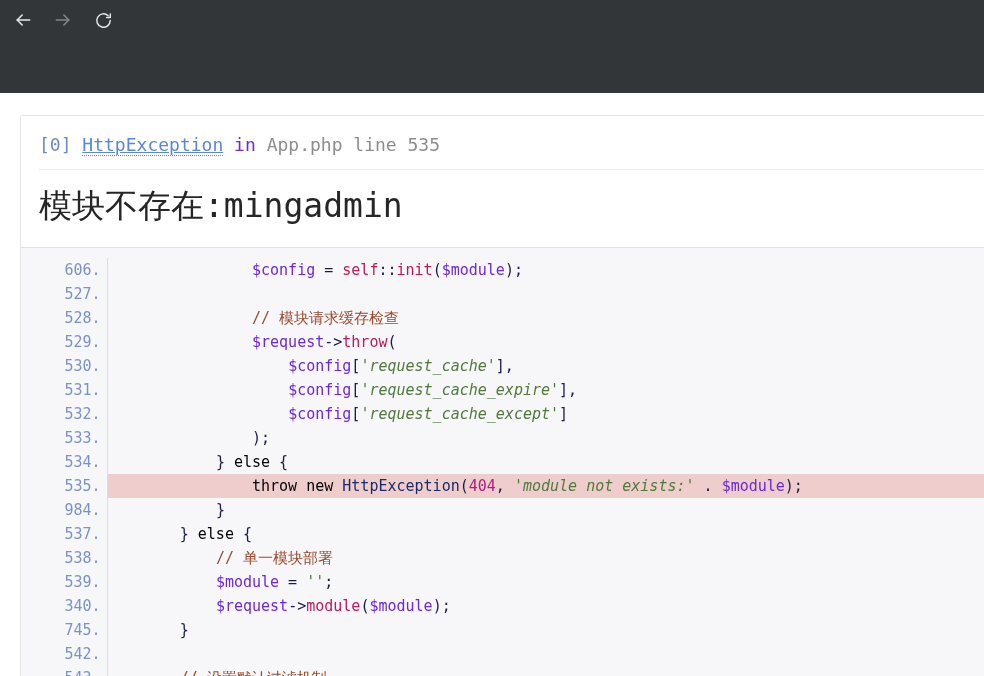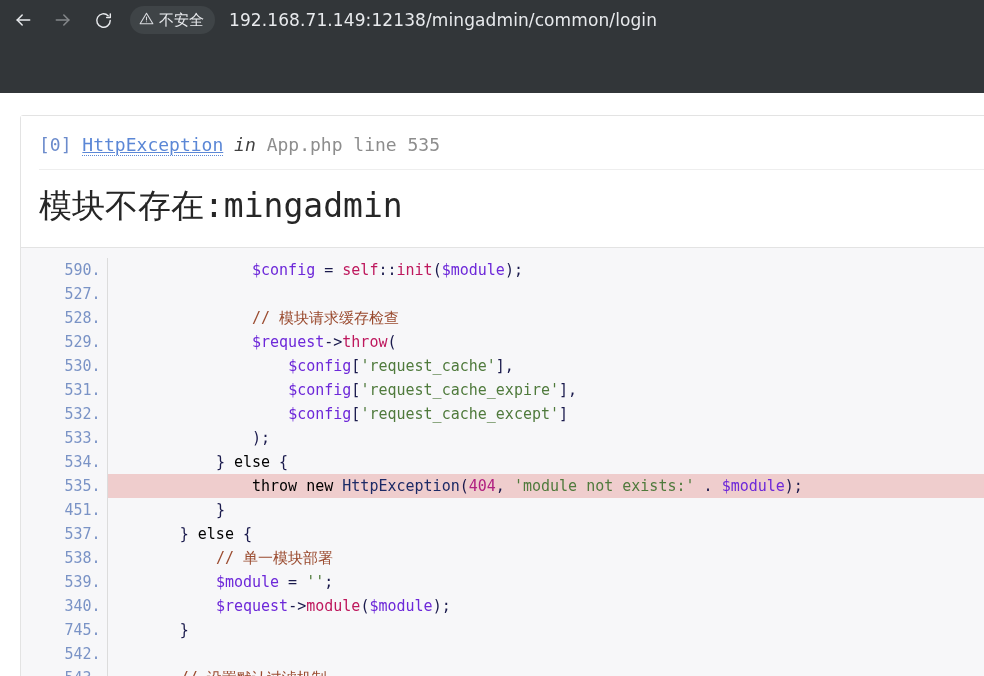--- a/index.html
+++ b/index.html
@@ -106,21 +106,21 @@
     margin-right: 18px;
     white-space: nowrap;
   }
   #exception-title-line .idx { color: #6b8bcc; }
   #exception-type {
     color: #5b87d6;
     text-decoration: underline;
     border-bottom: 1px dotted #5b87d6;
     cursor: pointer;
   }
-  #exception-title-line .in-word { color: #404040; font-style: italic; }
+  #exception-title-line .in-word { color: #6d28d9; }
   #exception-title-line .file-word { color: #8d8d8d; }
 
   #exception-message {
     font-family: "DejaVu Sans Mono", "Liberation Mono", monospace;
     font-size: 33px;
     color: #262626;
     padding: 14px 0 18px 0;
     white-space: nowrap;
     font-weight: 400;
   }
@@ -158,21 +158,21 @@
   tr.highlight td.codecell { background: #efcdcd; }
   tr.highlight td.lineno { background: transparent; }
 
   
   .t-var  { color: #6d28d9; }
   .t-op   { color: #1a1a4d; }
   .t-fn   { color: #be185d; }
   .t-kw   { color: #000000; }
   .t-cls  { color: #1c2a66; }
   .t-num  { color: #b02080; }
-  .t-str  { color: #4f7a3c; }
+  .t-str  { color: #4f7a3c; font-style: italic; }
   .t-cmt  { color: #9a4a2e; }
   .t-punc { color: #1a1a4d; }
 </style>
 </head>
 <body>
 
 <div id="browser-chrome">
   <div id="toolbar-row">
 
     <div class="nav-btn">
@@ -195,52 +195,39 @@
 
     <div class="nav-btn">
       <span>
         <svg width="19" height="19" viewBox="0 0 24 24" fill="none" stroke="#e8eaed" stroke-width="1.8" stroke-linecap="round" stroke-linejoin="round">
           <path d="M20.5 12a8.5 8.5 0 1 1-2.6-6.1"></path>
           <polyline points="20.6,3.6 20.6,8.2 16.0,8.2"></polyline>
         </svg>
       </span>
     </div>
 
-    <div id="omnibox">
-      <div id="security-chip">
-        <span class="warn-glyph">
-          <svg width="15" height="15" viewBox="0 0 24 24" fill="none" stroke="#dadce0" stroke-width="1.7" stroke-linecap="round" stroke-linejoin="round">
-            <path d="M12 3.6 1.8 20.4h20.4z"></path>
-            <line x1="12" y1="9.5" x2="12" y2="14.5"></line>
-            <line x1="12" y1="17.2" x2="12" y2="17.3"></line>
-          </svg>
-        </span>
-        <span class="chip-label">不安全</span>
-      </div>
-      <span id="url-text">192.168.71.149:12138/mingadmin/common/login</span>
-    </div>
 
   </div>
 </div>
 
 <div id="page">
 
   <div id="exception-card">
 
     <div id="exception-header">
       <div id="exception-title-line"><span class="idx">[0]</span><span> </span><span id="exception-type">HttpException</span><span> </span><span class="in-word">in</span><span> </span><span class="file-word">App.php</span><span> </span><span class="file-word">line</span><span> </span><span class="file-word">535</span></div>
 
       <div id="exception-message">模块不存在:mingadmin</div>
     </div>
 
     <div id="source-block">
       <table class="code-table">
         <tbody id="code-body">
             <tr>
-              <td class="lineno">590.</td>
+              <td class="lineno">606.</td>
               <td class="codecell"><span>                </span><span class="t-var">$config</span><span class="t-op"> = </span><span class="t-fn">self</span><span class="t-op">::</span><span class="t-fn">init</span><span class="t-punc">(</span><span class="t-var">$module</span><span class="t-punc">);</span></td>
             </tr>
             <tr>
               <td class="lineno">527.</td>
               <td class="codecell">&nbsp;</td>
             </tr>
             <tr>
               <td class="lineno">528.</td>
               <td class="codecell"><span>                </span><span class="t-cmt">// 模块请求缓存检查</span></td>
             </tr>
@@ -266,21 +253,21 @@
             </tr>
             <tr>
               <td class="lineno">534.</td>
               <td class="codecell"><span>            </span><span class="t-punc">} </span><span class="t-kw">else</span><span class="t-punc"> {</span></td>
             </tr>
             <tr class="highlight">
               <td class="lineno">535.</td>
               <td class="codecell"><span>                </span><span class="t-kw">throw</span><span> </span><span class="t-kw">new</span><span> </span><span class="t-cls">HttpException</span><span class="t-punc">(</span><span class="t-num">404</span><span class="t-punc">, </span><span class="t-str">'module not exists:'</span><span class="t-punc"> . </span><span class="t-var">$module</span><span class="t-punc">);</span></td>
             </tr>
             <tr>
-              <td class="lineno">451.</td>
+              <td class="lineno">984.</td>
               <td class="codecell"><span>            </span><span class="t-punc">}</span></td>
             </tr>
             <tr>
               <td class="lineno">537.</td>
               <td class="codecell"><span>        </span><span class="t-punc">} </span><span class="t-kw">else</span><span class="t-punc"> {</span></td>
             </tr>
             <tr>
               <td class="lineno">538.</td>
               <td class="codecell"><span>            </span><span class="t-cmt">// 单一模块部署</span></td>
             </tr>

